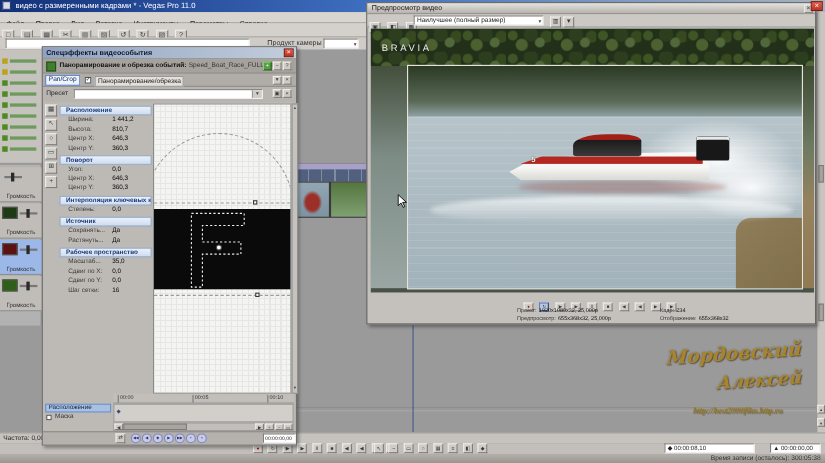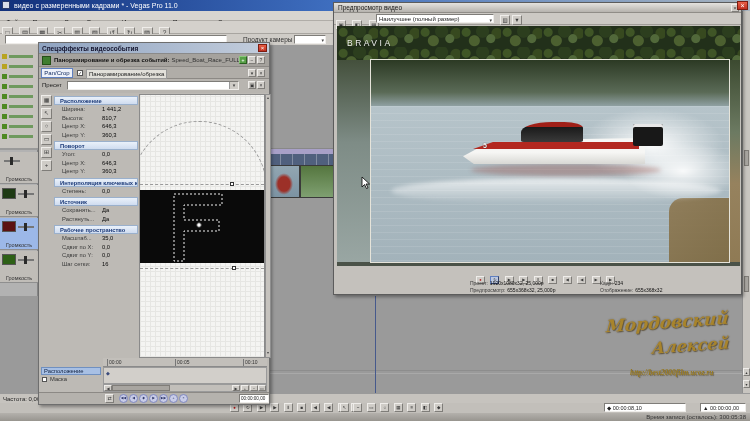--- a/index.html
+++ b/index.html
@@ -548,17 +548,17 @@
       <span class="kfbtn" style="left:120px;">▶▶</span>
       <span class="kfbtn" style="left:130px;">+</span>
       <span class="kfbtn" style="left:140px;">×</span>
       <span class="ktc sunken">00:00:00,00</span>
     </div>
   </div>
 
   <div class="abs wm">
     <span class="wm1">Мордовский</span>
     <span class="wm2">Алексей</span>
-    <span class="wmurl">http://best2000film.ucoz.ru</span>
+    <span class="wmurl">http://best2000film.http.ru</span>
   </div>
 
   <span class="abs closebtn">×</span>
 </div>
 
 </body></html>

